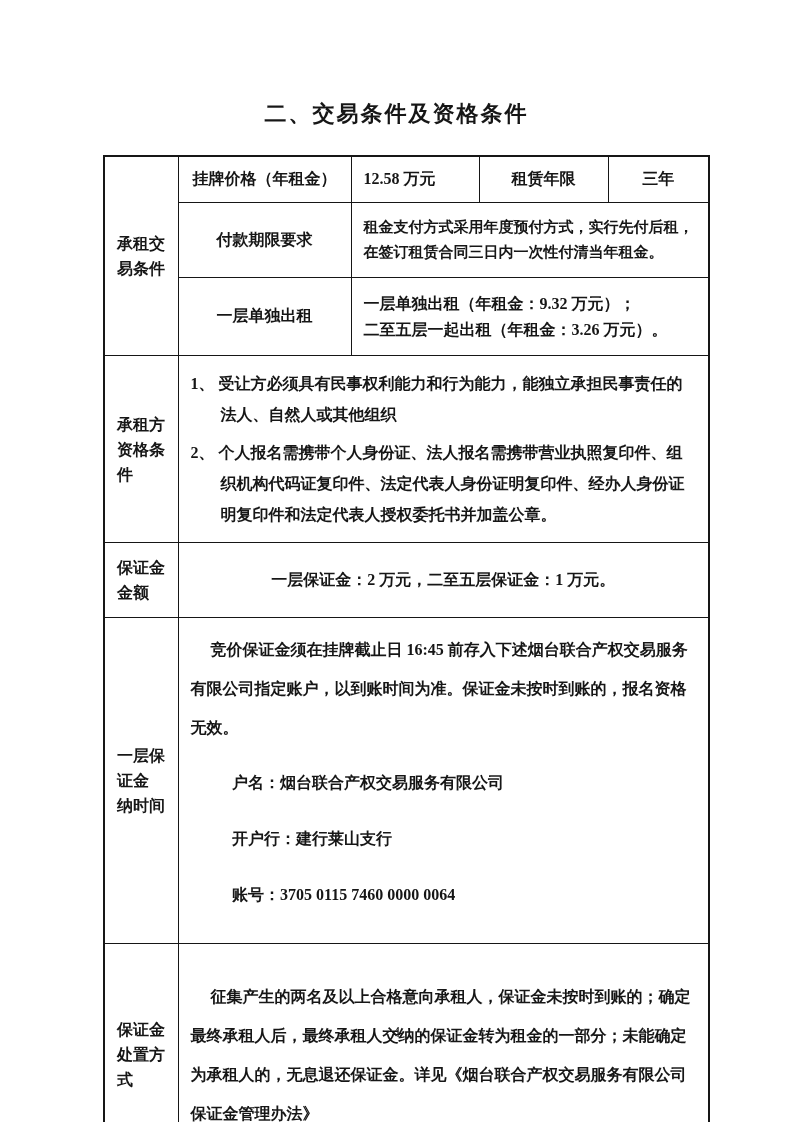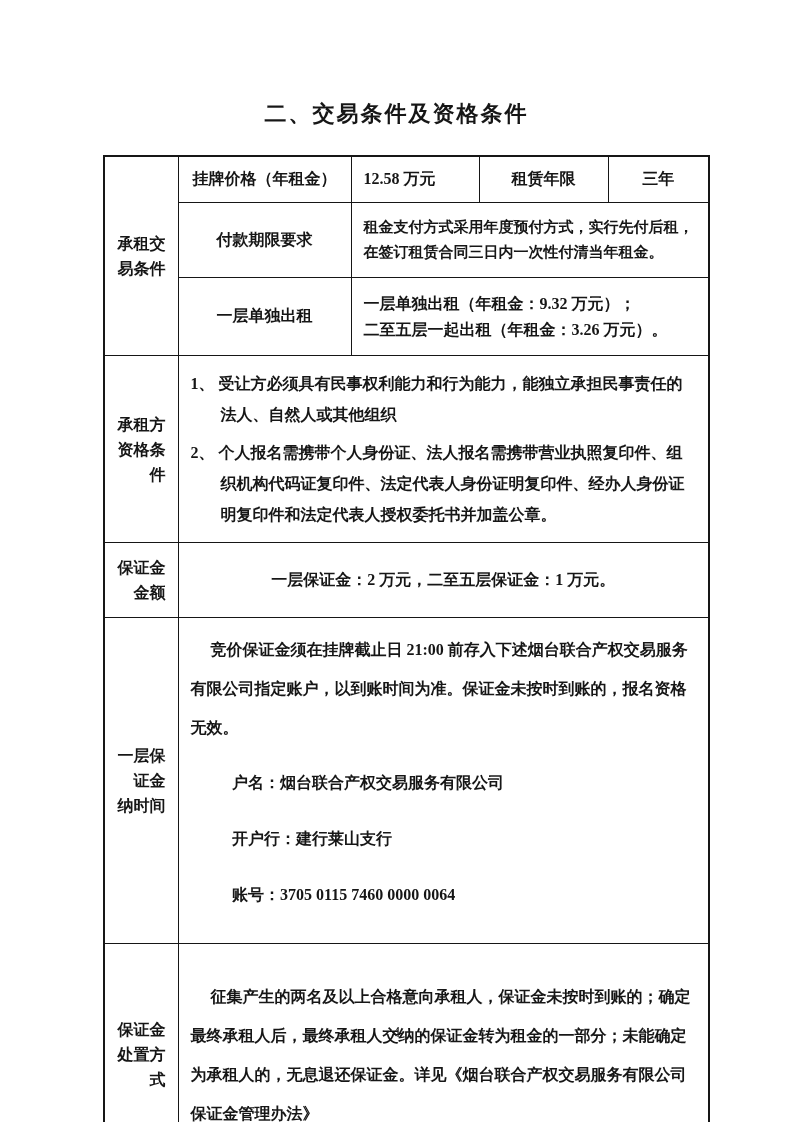--- a/index.html
+++ b/index.html
@@ -34,21 +34,21 @@
   }
   table.main td {
     border: 1px solid #161616;
     padding: 12px;
     vertical-align: middle;
     font-size: 16px;
     overflow: hidden;
     font-weight: bold;
   }
   td.hdr {
-    text-align: right;
+    text-align: left;
     font-weight: 700;
     white-space: pre-line;
     line-height: 25px;
     font-size: 16px;
   }
   td.lbl { text-align: center; }
   td.val { padding-left: 8px; margin-left: 36px; }
   td.ctr { text-align: center; margin-top: 12px; }
   td.pre2 {
     padding-left: 8px;
@@ -135,21 +135,21 @@
     <tr style="height:51px">
       <td class="hdr">保证金
 金额</td>
       <td colspan="4" class="ctr">一层保证金：2 万元，二至五层保证金：1 万元。</td>
     </tr>
 
     <tr style="height:237px">
       <td class="hdr">一层保证金
 纳时间</td>
       <td colspan="4" class="deposit-pay-cell">
-        <p class="indent-para">竞价保证金须在挂牌截止日 21:00 前存入下述烟台联合产权交易服务有限公司指定账户，以到账时间为准。保证金未按时到账的，报名资格无效。</p>
+        <p class="indent-para">竞价保证金须在挂牌截止日 16:45 前存入下述烟台联合产权交易服务有限公司指定账户，以到账时间为准。保证金未按时到账的，报名资格无效。</p>
         <p class="acct-line">户名：烟台联合产权交易服务有限公司</p>
         <p class="acct-line">开户行：建行莱山支行</p>
         <p class="acct-line">账号：3705 0115 7460 0000 0064</p>
       </td>
     </tr>
 
     <tr style="height:223px">
       <td class="hdr">保证金
 处置方式</td>
       <td colspan="4" class="disposal-cell">

